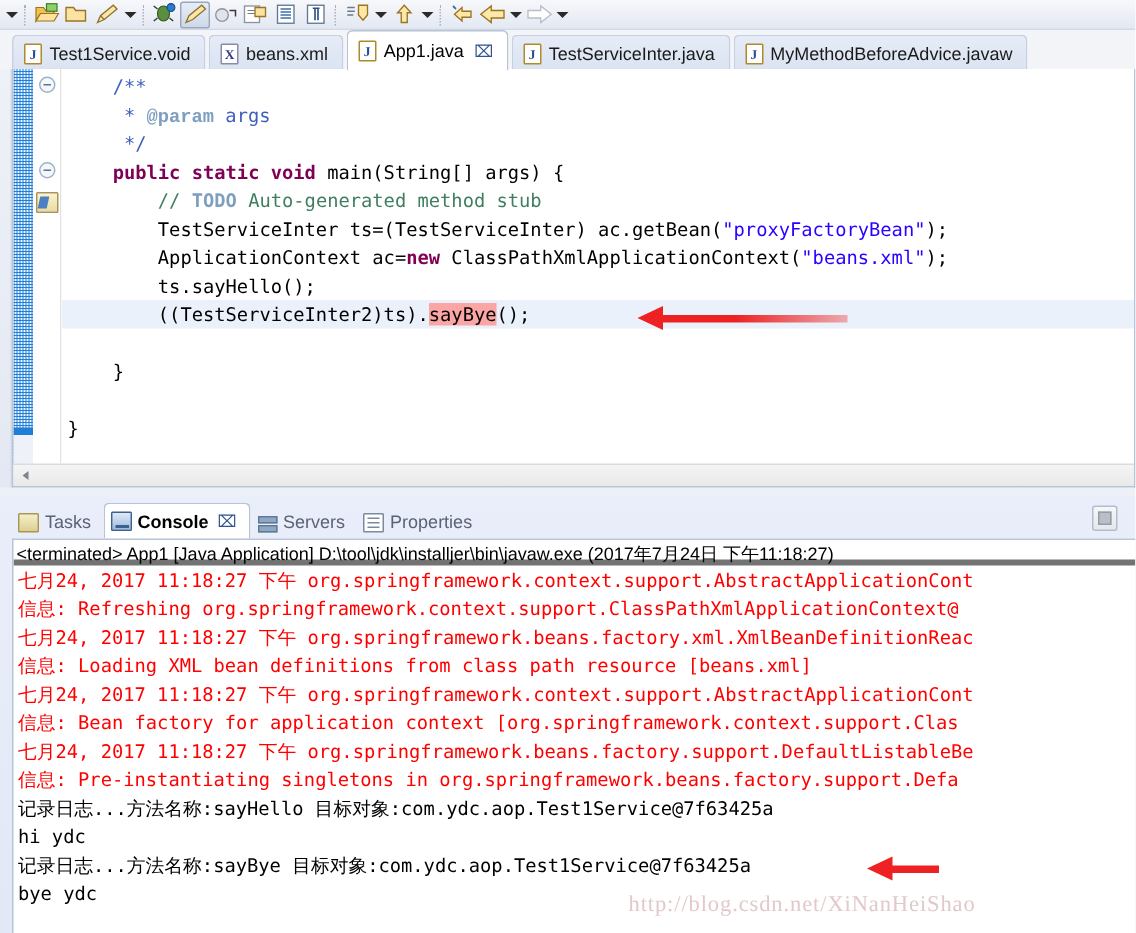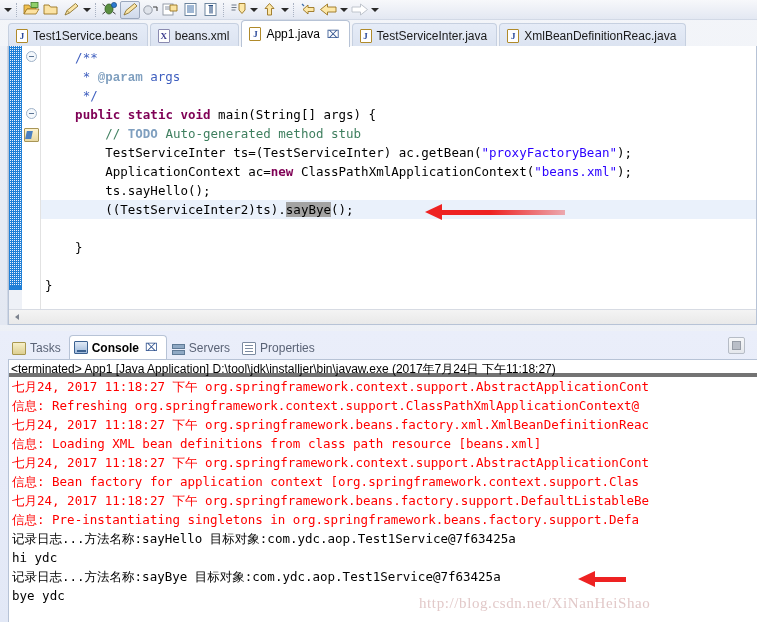--- a/index.html
+++ b/index.html
@@ -194,21 +194,21 @@
   .cl.hl {
     background: #eaf1fb;
     width: 100%;
   }
   .kw { color: #7f0055; font-weight: bold; }
   .cmt { color: #3f7f5f; }
   .jdoc { color: #3f5fbf; }
   .jdoc-tag { color: #7f9fbf; font-weight: bold; font-family: Liberation Mono, monospace; }
   .str { color: #2a00ff; }
   .todo { color: #7f9fbf; font-weight: bold; }
-  .sel { background: #a3a3a3; }
+  .sel { background: #fca5a5; }
 
   
   #h-scroll {
     position: absolute; left: 0; bottom: 0;
     width: 747px; height: 15px;
     background: linear-gradient(to bottom,#f4f4f4,#e9e9e9);
     border-top: 1px solid #d7dbe3;
     display: flex; align-items: center;
   }
   #h-scroll .sb-left {
@@ -454,38 +454,38 @@
     </div>
     <div class="tb-arrow">
         <i></i>
       </div>
   </div>
 
   <div id="tabbar">
     <div class="tabs-row" id="tabs-row">
         <div class="etab">
           <span class="ficon">J</span>
-          <span>Test1Service.beans</span>
+          <span>Test1Service.void</span>
         </div>
         <div class="etab">
           <span class="ficon xml">X</span>
           <span>beans.xml</span>
         </div>
         <div class="etab active">
           <span class="ficon">J</span>
           <span>App1.java</span>
           <span class="closex">⌧</span>
         </div>
         <div class="etab">
           <span class="ficon">J</span>
           <span>TestServiceInter.java</span>
         </div>
         <div class="etab">
           <span class="ficon">J</span>
-          <span>XmlBeanDefinitionReac.java</span>
+          <span>MyMethodBeforeAdvice.javaw</span>
         </div>
       </div>
   </div>
 
   <div id="left-strip"></div>
   <div id="editor-wrap">
     <div id="editor-body">
       <div id="annot-bar">
         <div class="solid-end"></div>
         <div class="below"></div>

